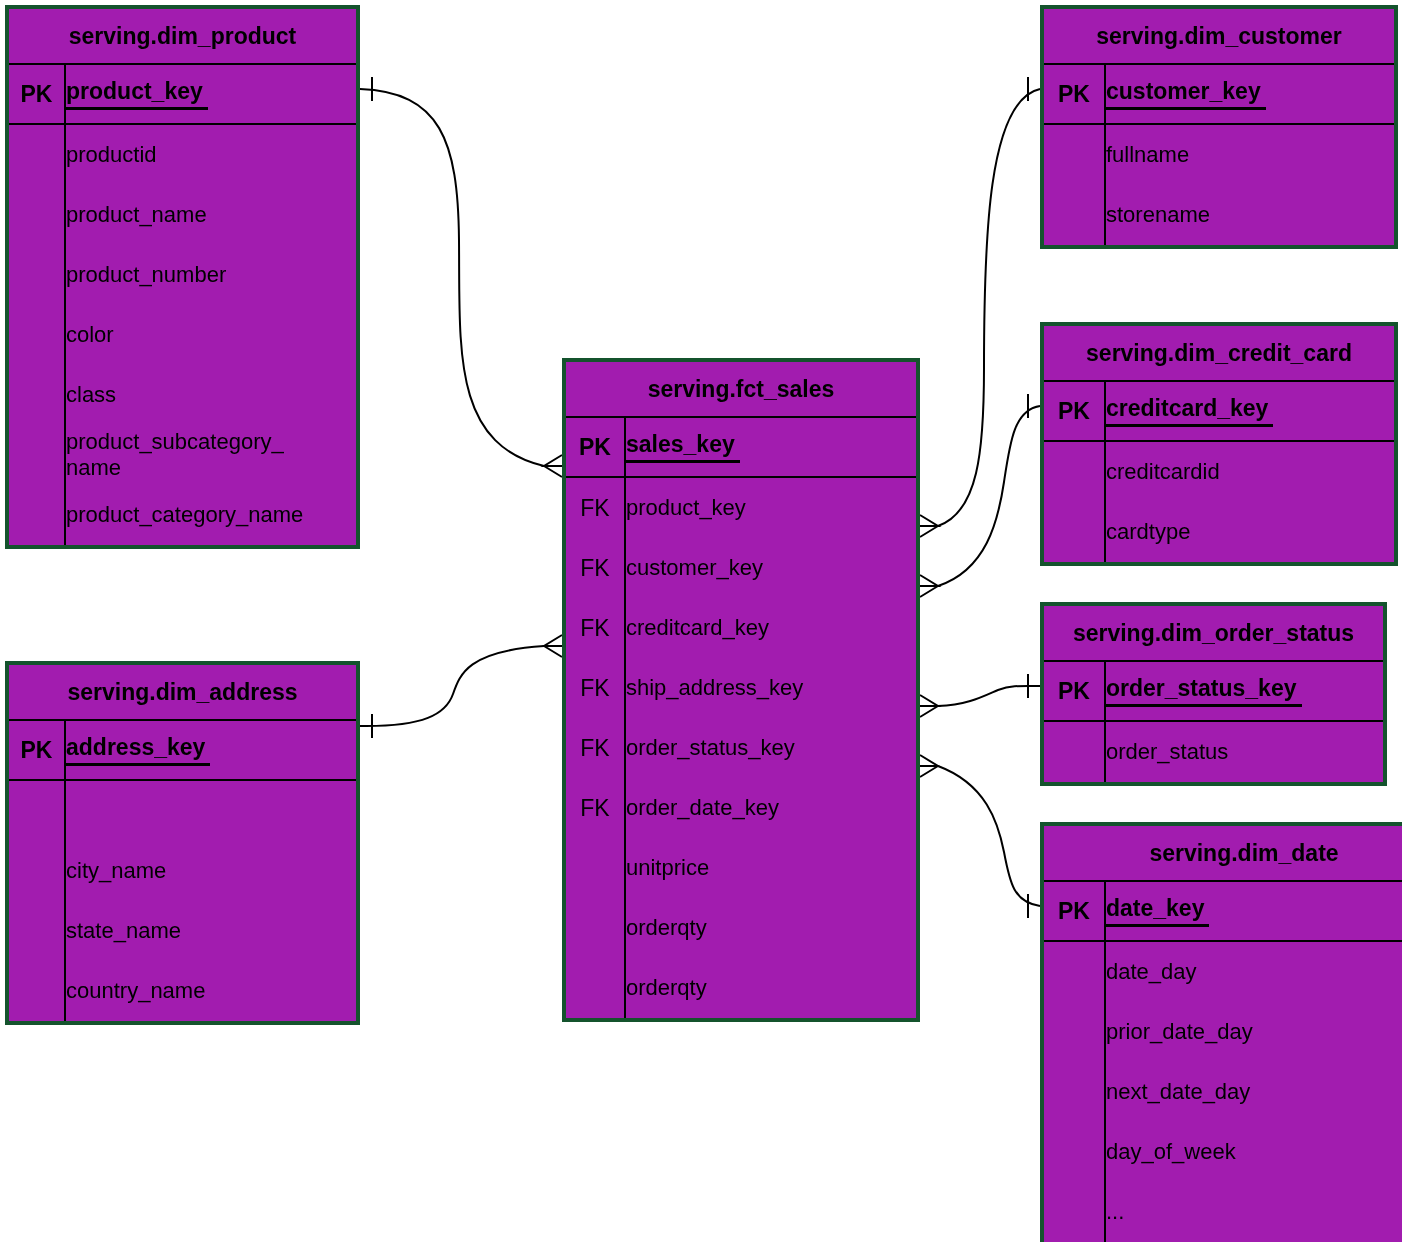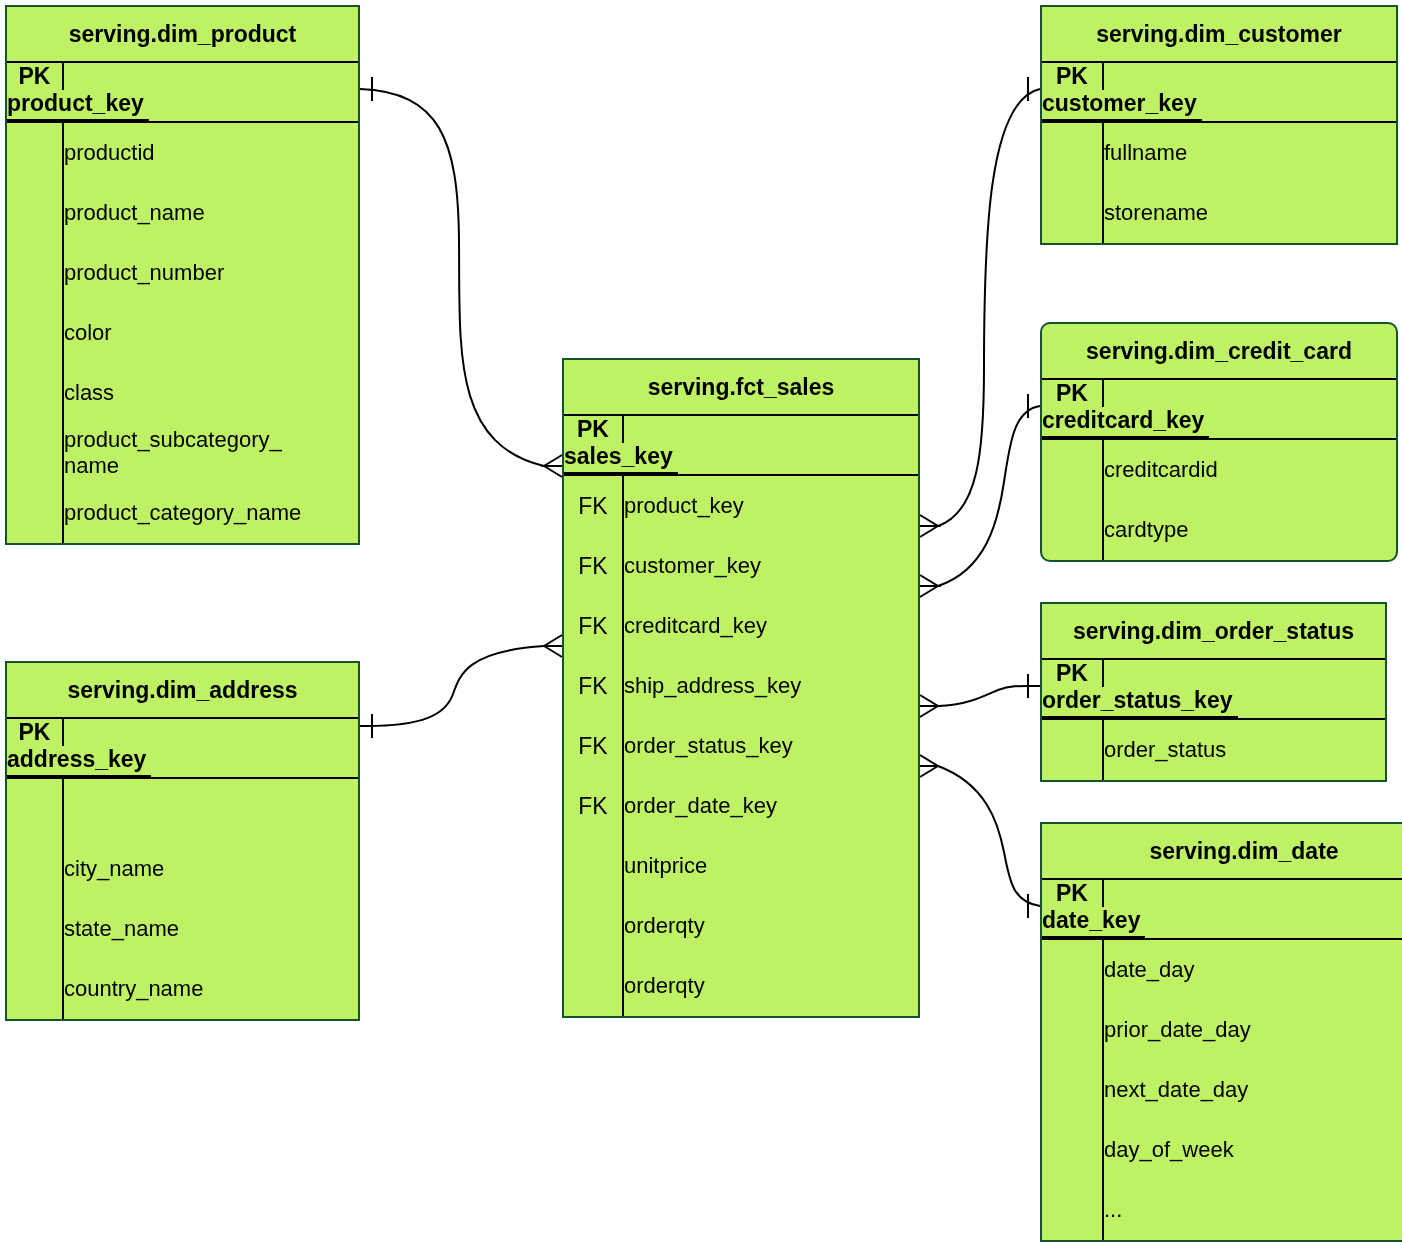--- a/index.html
+++ b/index.html
@@ -12,40 +12,39 @@
     color: #000000;
     overflow: hidden;
   }
   #connectors {
     position: absolute;
     left: 0; top: 0;
     width: 1402px; height: 1242px;
   }
   .erd-table {
     position: absolute;
-    background: #bef264;
-    border: 2px solid #14532d;
+    background: #a21caf;
+    border: 4px solid #14532d;
     box-sizing: border-box;
   }
   .t-title {
     height: 56px;
     border-bottom: 2px solid #000000;
     display: flex;
     align-items: center;
     justify-content: center;
     font-weight: bold;
     font-size: 23px;
     box-sizing: border-box;
   }
   .t-pkrow {
     height: 60px;
     border-bottom: 2px solid #000000;
     display: flex;
     box-sizing: border-box;
-    flex-direction: column;
   }
   .t-keycol {
     width: 57px;
     flex: none;
     border-right: 2px solid #000000;
     display: flex;
     align-items: center;
     justify-content: center;
     font-size: 23px;
     box-sizing: border-box;
@@ -236,21 +235,21 @@
           <div class="t-keycol"></div>
           <div class="t-namecol">fullname</div>
         </div>
       <div class="t-row">
           <div class="t-keycol"></div>
           <div class="t-namecol">storename</div>
         </div>
     </div>
   </div>
 
-  <div class="erd-table kc62" style="left:1040px; top:322px; width:358px;border-radius:10px;">
+  <div class="erd-table kc62" style="left:1040px; top:322px; width:358px;">
     <div class="t-title">serving.dim_credit_card</div>
     <div class="t-pkrow">
       <div class="t-keycol">PK</div>
       <div class="t-namecol"><span class="pk-name">creditcard_key</span></div>
     </div>
     <div class="t-body">
       <div class="t-row">
           <div class="t-keycol"></div>
           <div class="t-namecol">creditcardid</div>
         </div>

